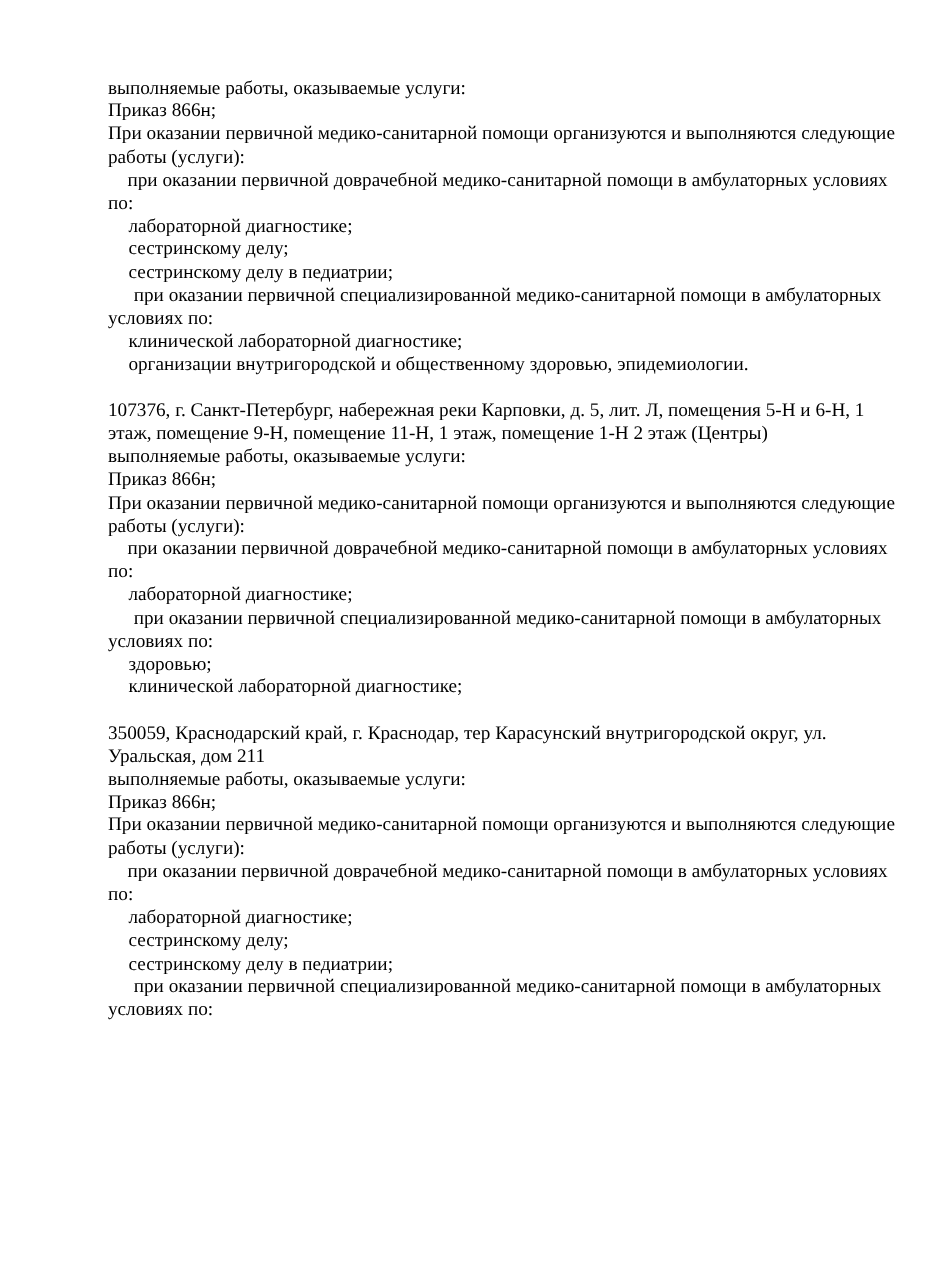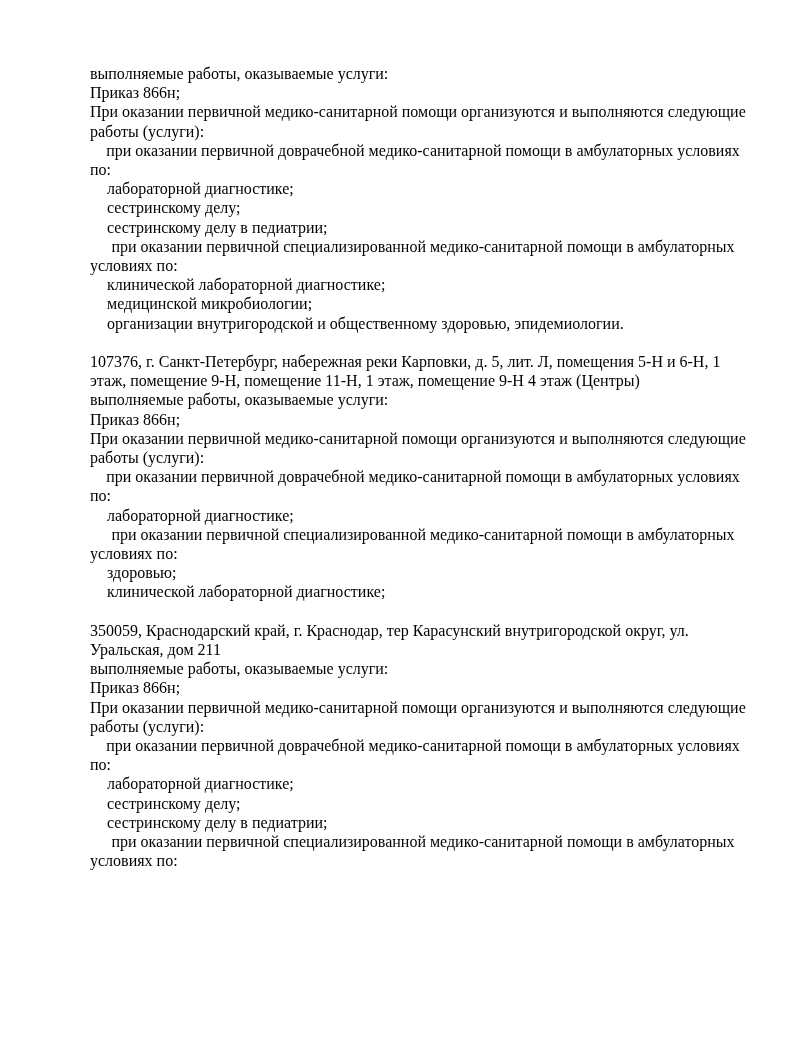--- a/index.html
+++ b/index.html
@@ -47,26 +47,25 @@
         <div class="line indent-0">При оказании первичной медико-санитарной помощи организуются и выполняются следующие</div>
         <div class="line indent-0">работы (услуги):</div>
         <div class="line indent-1">при оказании первичной доврачебной медико-санитарной помощи в амбулаторных условиях</div>
         <div class="line indent-0">по:</div>
         <div class="line indent-2">лабораторной диагностике;</div>
         <div class="line indent-2">сестринскому делу;</div>
         <div class="line indent-2">сестринскому делу в педиатрии;</div>
         <div class="line indent-1">при оказании первичной специализированной медико-санитарной помощи в амбулаторных</div>
         <div class="line indent-0">условиях по:</div>
         <div class="line indent-2">клинической лабораторной диагностике;</div>
-        <div class="line indent-2">медицинской микробиологии;</div>
         <div class="line indent-2">организации внутригородской и общественному здоровью, эпидемиологии.</div>
       </div>
       <div class="section">
         <div class="line indent-0">107376, г. Санкт-Петербург, набережная реки Карповки, д. 5, лит. Л, помещения 5-Н и 6-Н, 1</div>
-        <div class="line indent-0">этаж, помещение 9-Н, помещение 11-Н, 1 этаж, помещение 9-Н 4 этаж (Центры)</div>
+        <div class="line indent-0">этаж, помещение 9-Н, помещение 11-Н, 1 этаж, помещение 1-Н 2 этаж (Центры)</div>
         <div class="line indent-0">выполняемые работы, оказываемые услуги:</div>
         <div class="line indent-0">Приказ 866н;</div>
         <div class="line indent-0">При оказании первичной медико-санитарной помощи организуются и выполняются следующие</div>
         <div class="line indent-0">работы (услуги):</div>
         <div class="line indent-1">при оказании первичной доврачебной медико-санитарной помощи в амбулаторных условиях</div>
         <div class="line indent-0">по:</div>
         <div class="line indent-2">лабораторной диагностике;</div>
         <div class="line indent-1">при оказании первичной специализированной медико-санитарной помощи в амбулаторных</div>
         <div class="line indent-0">условиях по:</div>
         <div class="line indent-2">здоровью;</div>

